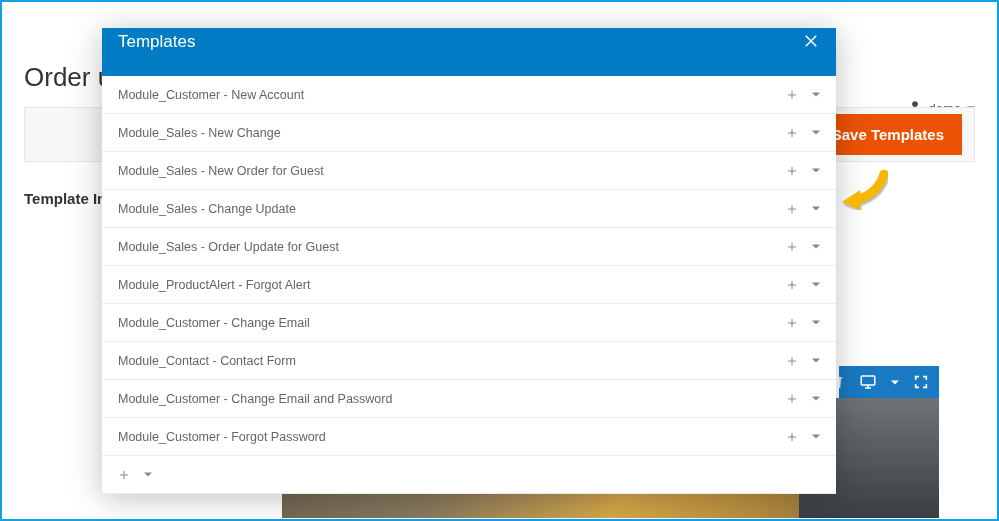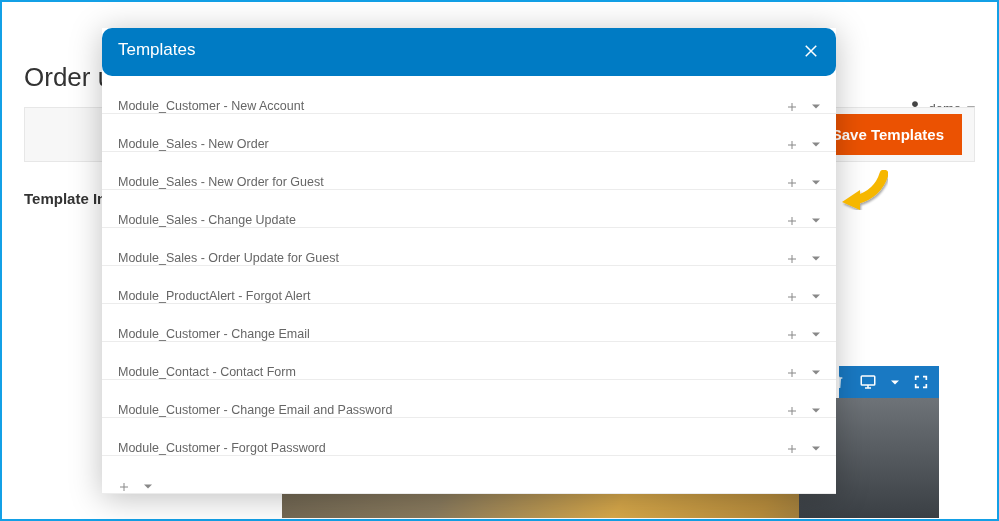--- a/index.html
+++ b/index.html
@@ -12,25 +12,25 @@
   .save-btn { background: #eb5202; color: #fff; border: none; padding: 12px 18px; font-size: 15px; font-weight: 600; cursor: pointer; }
   .section-label { position: absolute; top: 188px; left: 22px; font-size: 15px; font-weight: 600; color: #333; }
   .arrow { position: absolute; top: 168px; left: 836px; width: 50px; height: 40px; pointer-events: none; z-index: 50; }
   .editor-strip { position: absolute; top: 364px; right: 58px; width: 100px; height: 32px; background: #1979c3; display: flex; align-items: center; justify-content: flex-end; gap: 14px; padding: 0 10px; color: #fff; }
   .bg-photo { position: absolute; top: 396px; left: 280px; right: 58px; height: 120px; overflow: hidden; }
   .bg-photo .bg-fill { width: 100%; height: 100%; background: linear-gradient(120deg, #6a6150 0%, #8a7b5e 30%, #d7a84a 55%, #b88d3d 75%, #5d5541 100%); position: relative; }
   .bg-photo .pane { position: absolute; right: 0; top: 0; width: 140px; height: 100%; background: linear-gradient(180deg, #6e7378 0%, #3a3f44 100%); }
   .bg-text { position: absolute; left: 50%; transform: translateX(-50%); bottom: 24px; font-size: 34px; letter-spacing: 12px; color: #fff; font-weight: 600; white-space: nowrap; }
   
   .modal { position: absolute; top: 26px; left: 100px; width: 734px; background: #fff; box-shadow: 0 4px 30px rgba(0,0,0,0.25); z-index: 40; }
-  .modal-header { background: #007bc4; color: #fff; height: 48px; display: flex; align-items: flex-end; justify-content: space-between; padding: 16px 16px; border-radius: 10px; }
+  .modal-header { background: #007bc4; color: #fff; height: 48px; display: flex; align-items: flex-start; justify-content: space-between; padding: 4px 16px; }
   .modal-title { font-size: 17px; font-weight: 400; }
   .modal-close { cursor: pointer; display: flex; }
   .modal-body { max-height: 440px; overflow: hidden; }
-  .tmpl-row { height: 38px; border-bottom: 1px solid #ececec; display: flex; align-items: flex-end; justify-content: space-between; padding: 0 16px; font-size: 12.5px; color: #666; }
+  .tmpl-row { height: 38px; border-bottom: 1px solid #ececec; display: flex; align-items: center; justify-content: space-between; padding: 0 16px; font-size: 12.5px; color: #666; }
   .row-actions { display: flex; align-items: center; gap: 14px; color: #888; }
   .plus-icon, .caret-icon { cursor: pointer; display: inline-flex; }
   .device-icon, .trash-icon, .expand-icon { display: inline-flex; cursor: pointer; }
 </style>
 </head>
 <body>
 
 <div class="frame">
 
   <div class="page-title">Order u</div>
@@ -105,21 +105,21 @@
               </svg>
             </span>
             <span class="caret-icon">
               <svg width="8" height="8" viewBox="0 0 10 10" fill="#888">
                 <path d="M0 2l5 5 5-5z"></path>
               </svg>
             </span>
           </span>
         </div>
         <div class="tmpl-row">
-          <span>Module_Sales - New Order</span>
+          <span>Module_Sales - New Change</span>
           <span class="row-actions">
             <span class="plus-icon">
               <svg width="12" height="12" viewBox="0 0 24 24" fill="none" stroke="#888" stroke-width="2">
                 <path d="M12 4v16M4 12h16"></path>
               </svg>
             </span>
             <span class="caret-icon">
               <svg width="8" height="8" viewBox="0 0 10 10" fill="#888">
                 <path d="M0 2l5 5 5-5z"></path>
               </svg>

